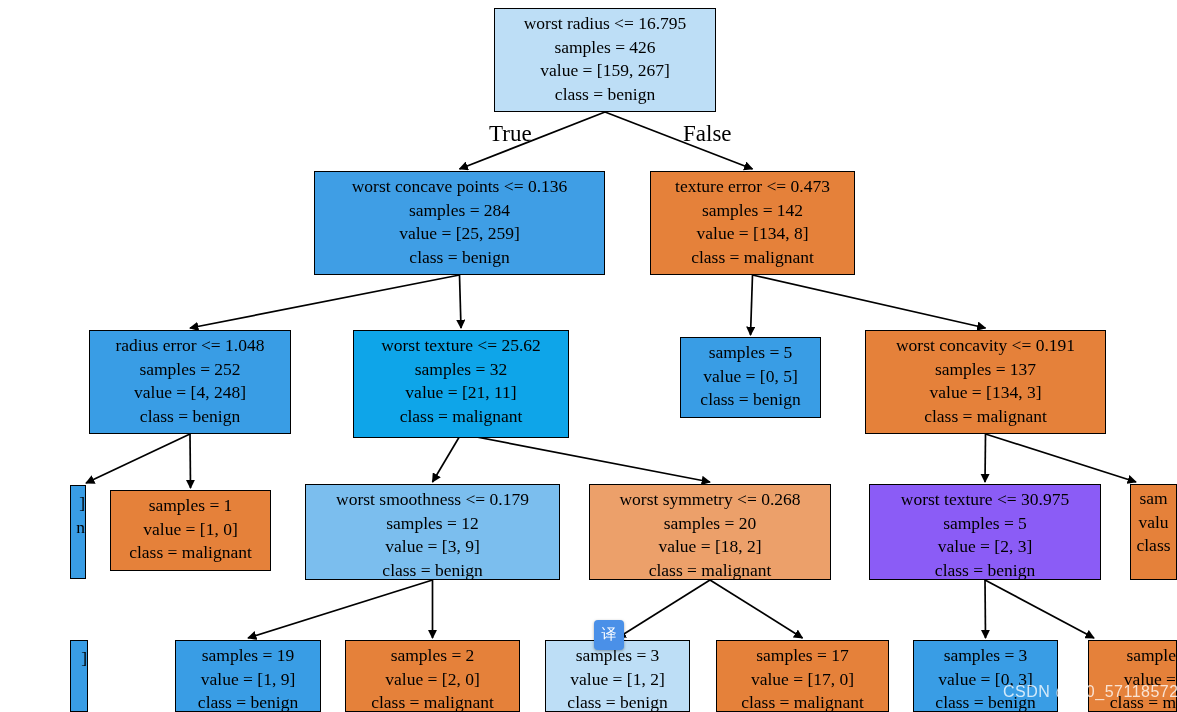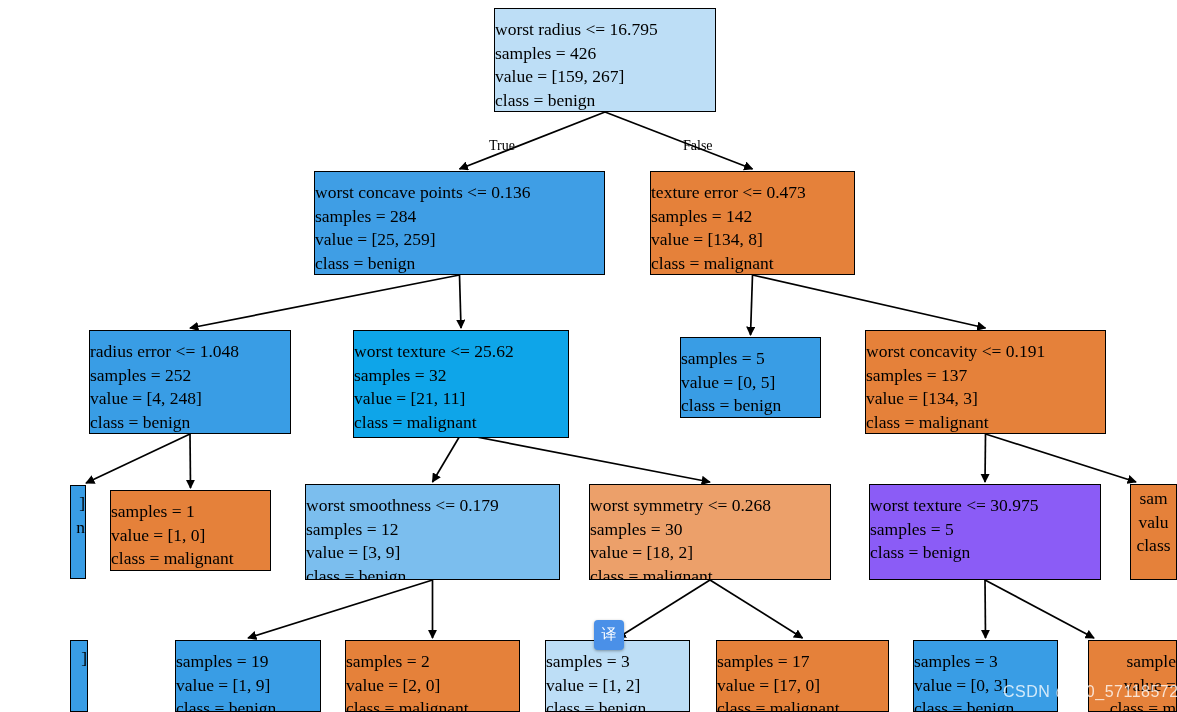--- a/index.html
+++ b/index.html
@@ -34,38 +34,37 @@
     top: 0;
     width: 1177px;
     height: 712px;
     z-index: 5;
   }
 
   .node {
     position: absolute;
     box-sizing: border-box;
     border: 1.4px solid #000000;
-    text-align: left;
+    text-align: center;
     color: #000000;
     font-size: 17.5px;
     line-height: 23.5px;
-    padding-top: 9px;
+    padding-top: 3px;
     z-index: 10;
     white-space: nowrap;
     overflow: hidden;
   }
   .node .ln { display: block; }
 
   .edge-label {
     position: absolute;
-    font-size: 14px;
+    font-size: 23px;
     color: #000000;
     z-index: 12;
     white-space: nowrap;
-    margin-top: 17px;
   }
 
   .translate-badge {
     position: absolute;
     z-index: 40;
     background: #4a90e8;
     color: #ffffff;
     font-family: "Liberation Sans", sans-serif;
     font-size: 15px;
     line-height: 28px;
@@ -173,27 +172,28 @@
         <span class="ln">class = malignant</span>
       </div>
       <div class="node" style="left: 305px; top: 484px; width: 255px; height: 96px; background: rgb(123, 190, 238);">
         <span class="ln">worst smoothness &lt;= 0.179</span>
         <span class="ln">samples = 12</span>
         <span class="ln">value = [3, 9]</span>
         <span class="ln">class = benign</span>
       </div>
       <div class="node" style="left: 589px; top: 484px; width: 242px; height: 96px; background: rgb(236, 160, 106);">
         <span class="ln">worst symmetry &lt;= 0.268</span>
-        <span class="ln">samples = 30</span>
+        <span class="ln">samples = 20</span>
         <span class="ln">value = [18, 2]</span>
         <span class="ln">class = malignant</span>
       </div>
       <div class="node" style="left: 869px; top: 484px; width: 232px; height: 96px; background: #8b5cf6;">
         <span class="ln">worst texture &lt;= 30.975</span>
         <span class="ln">samples = 5</span>
+        <span class="ln">value = [2, 3]</span>
         <span class="ln">class = benign</span>
       </div>
       <div class="node" style="left: 1130px; top: 484px; width: 47px; height: 96px; background: rgb(229, 129, 58); padding-top: 2px; text-align: center;">
         <span class="ln">sam</span>
         <span class="ln">valu</span>
         <span class="ln">class</span>
       </div>
       <div class="node" style="left: 70px; top: 640px; width: 18px; height: 72px; background: rgb(57, 157, 229); padding-top: 6px; text-align: right;">
         <span class="ln">]</span>
         <span class="ln"></span>

